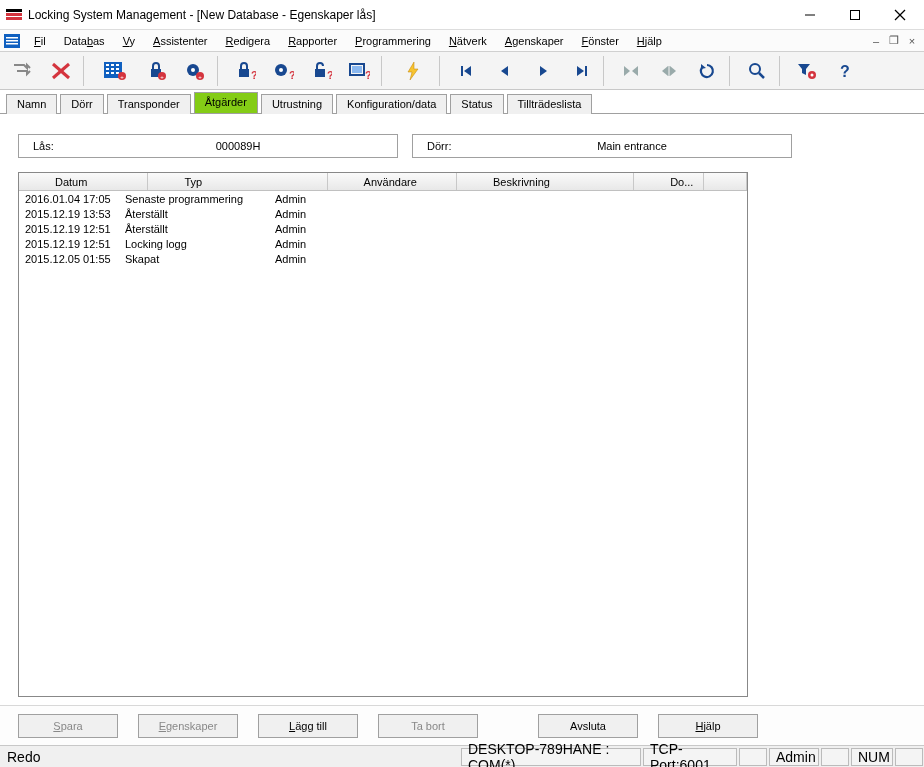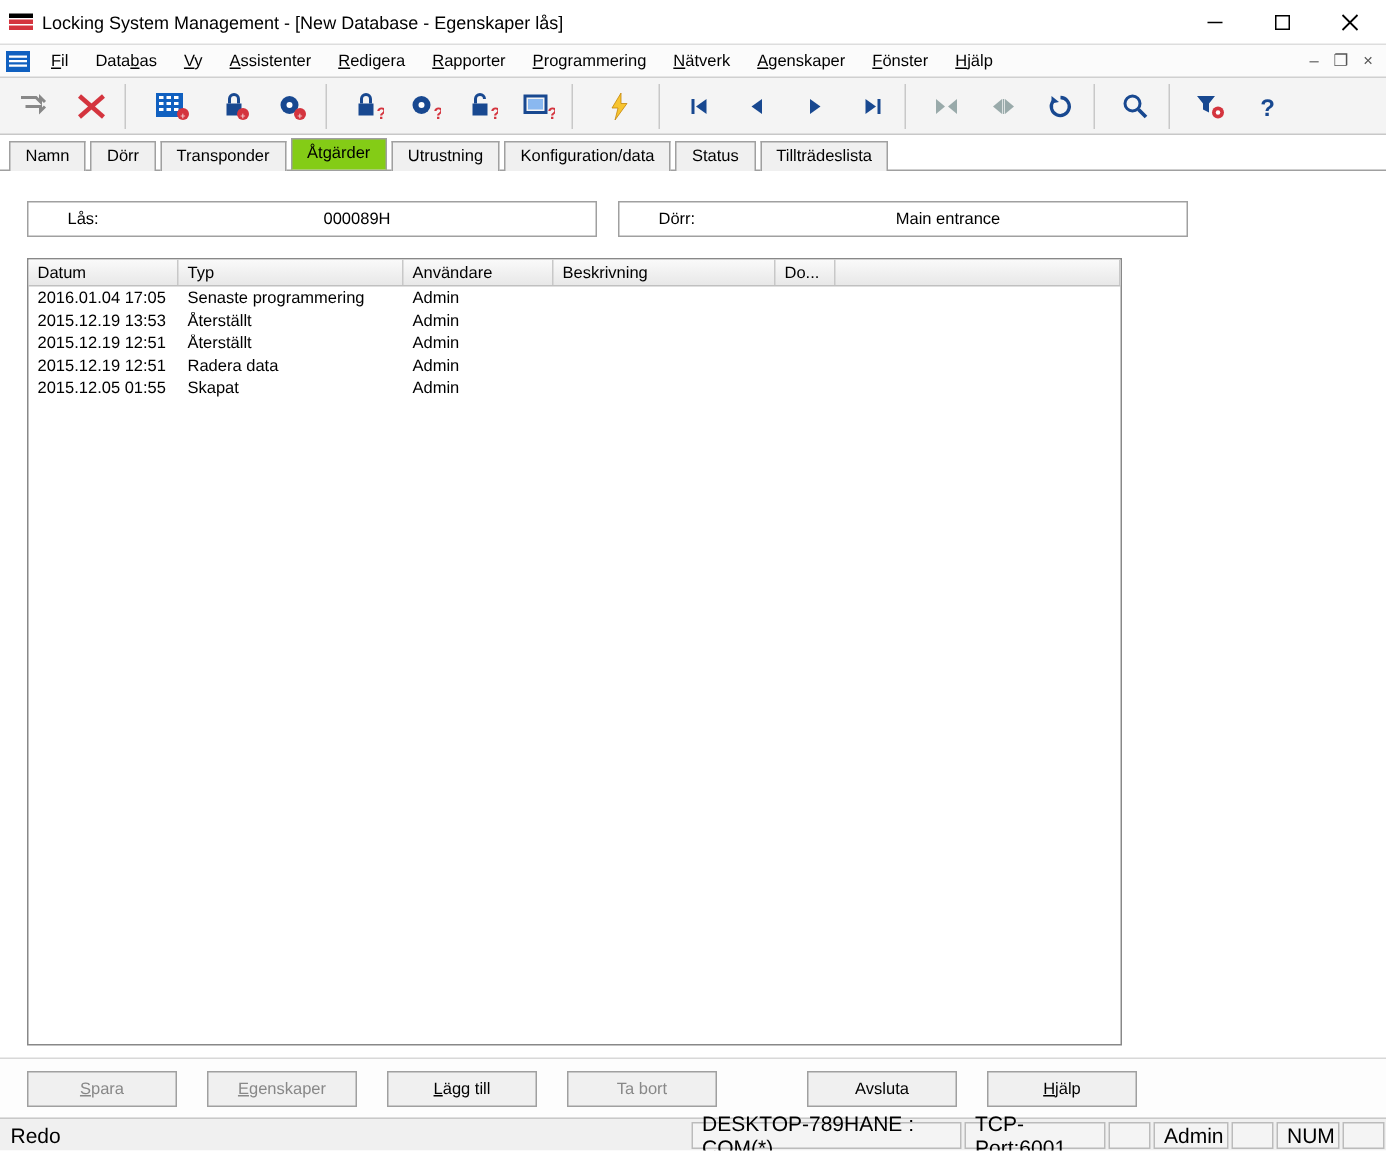--- a/index.html
+++ b/index.html
@@ -94,21 +94,21 @@
     padding: 20px 18px 8px 18px;
     display:flex;
     flex-direction:column;
   }
   .info-row { display:flex; gap:14px; margin-bottom:14px; }
   .info-box {
     border:1px solid #a0a0a0;
     height:24px;
     display:flex;
     align-items:center;
-    padding:0 26px;
+    padding:0 14px;
     background:#fff;
     width:380px;
   }
   .info-box .lbl { width:60px; }
   .info-box .val { flex:1; text-align:center; }
   .table-wrap {
     flex:1;
     border:1px solid #888;
     background:#fff;
     overflow:hidden;
@@ -122,20 +122,21 @@
     height:18px;
     align-items:center;
   }
   .th {
     border-right:1px solid #c8c8c8;
     padding:0 6px;
     height:100%;
     display:flex;
     align-items:center;
     font-size:11px;
+    margin-left:30px;
   }
   .tbody { }
   .tr { display:flex; height:15px; align-items:center; }
   .td { padding:0 6px; font-size:11px; white-space:nowrap; overflow:hidden; }
   .col-date { width:100px; }
   .col-type { width:150px; }
   .col-user { width:100px; }
   .col-desc { width:148px; }
   .col-do { width:40px; }
   .col-rest { flex:1; }
@@ -431,21 +432,21 @@
         <div class="tr">
           <div class="td col-date">2015.12.19 12:51</div>
           <div class="td col-type">Återställt</div>
           <div class="td col-user">Admin</div>
           <div class="td col-desc"></div>
           <div class="td col-do"></div>
           <div class="td col-rest"></div>
         </div>
         <div class="tr">
           <div class="td col-date">2015.12.19 12:51</div>
-          <div class="td col-type">Radera data</div>
+          <div class="td col-type">Locking logg</div>
           <div class="td col-user">Admin</div>
           <div class="td col-desc"></div>
           <div class="td col-do"></div>
           <div class="td col-rest"></div>
         </div>
         <div class="tr">
           <div class="td col-date">2015.12.05 01:55</div>
           <div class="td col-type">Skapat</div>
           <div class="td col-user">Admin</div>
           <div class="td col-desc"></div>

